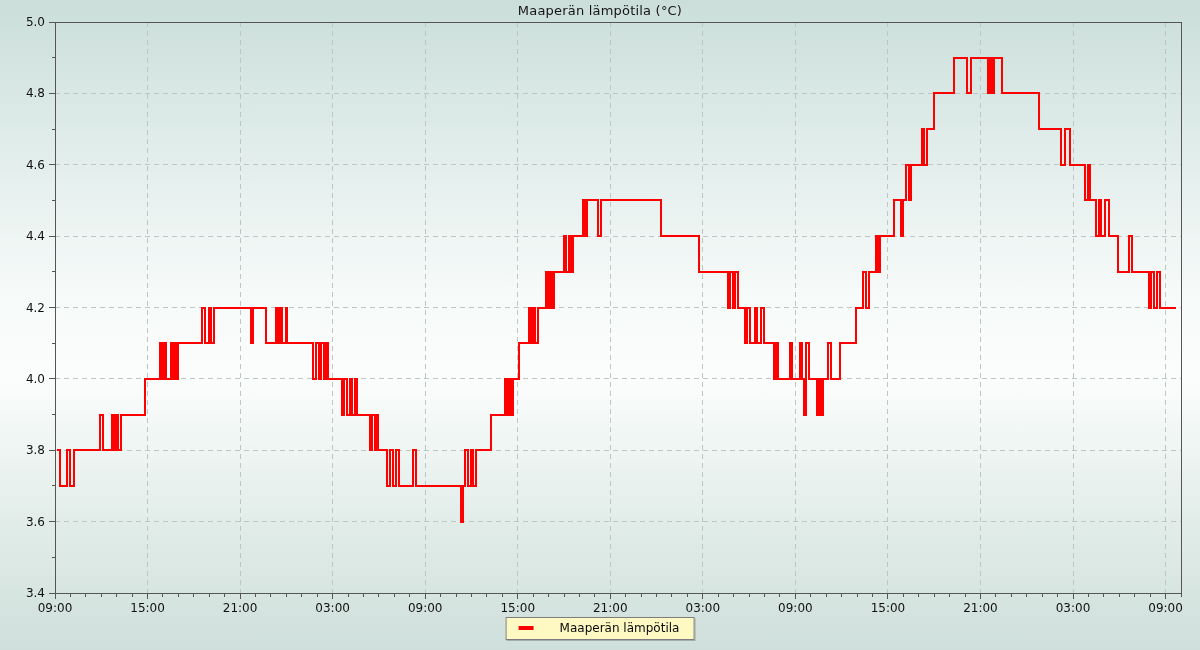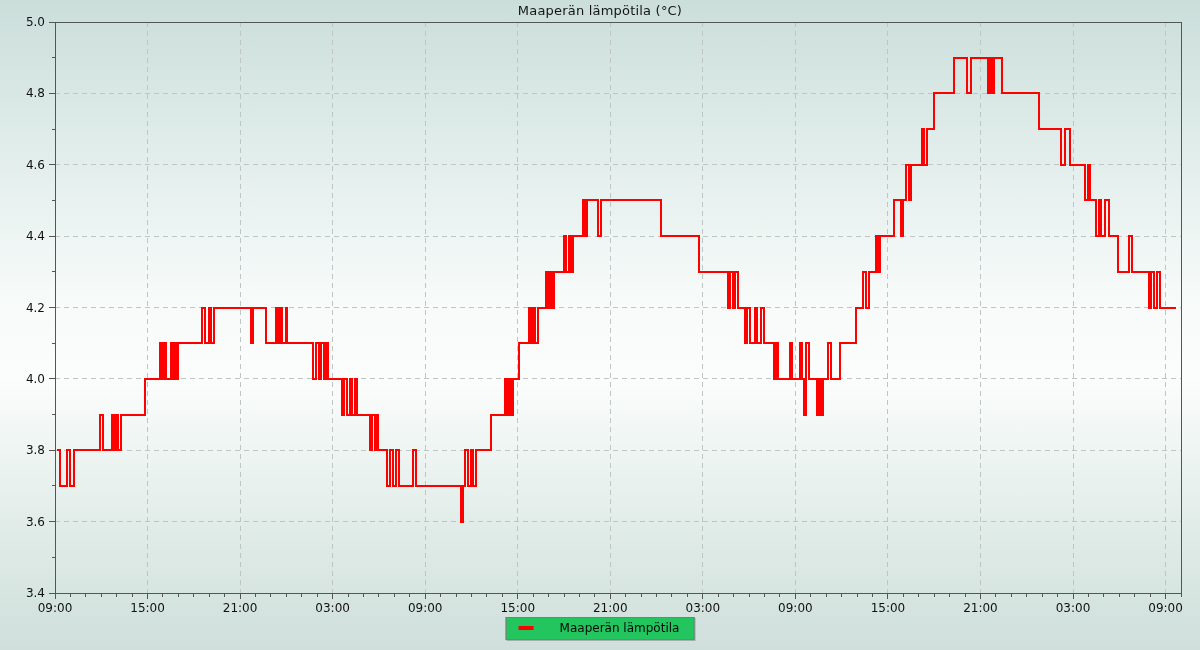--- a/index.html
+++ b/index.html
@@ -9,21 +9,21 @@
     background:linear-gradient(180deg,#cbdeda 0%,#dcEAe7 18%,#f6faf9 45%,#fbfdfc 58%,#e2ede9 80%,#cfdfdb 100%);
   }
   #chart-title{
     position:absolute;top:3px;left:0;width:1200px;text-align:center;
     font-size:13px;color:#151515;letter-spacing:.2px;
   }
   #plot-svg{position:absolute;left:0;top:0;}
   #legend-box{
     position:absolute;top:617px;left:50%;transform:translateX(-50%);
     display:flex;align-items:center;gap:26px;
-    background:#22c55e;border:1px solid #7d7d7d;
+    background:#fef9c3;border:1px solid #7d7d7d;
     padding:2px 14px 3px 12px;height:16px;
     box-shadow:1px 1px 0 rgba(80,80,80,.35);
   }
   #legend-swatch{width:15px;height:4px;background:#ff0000;flex:0 0 auto;}
   #legend-label{font-size:12px;color:#0a0a0a;white-space:nowrap;}
   text{font-family:"DejaVu Sans","Liberation Sans",sans-serif;}
 </style>
 </head>
 <body>
 

